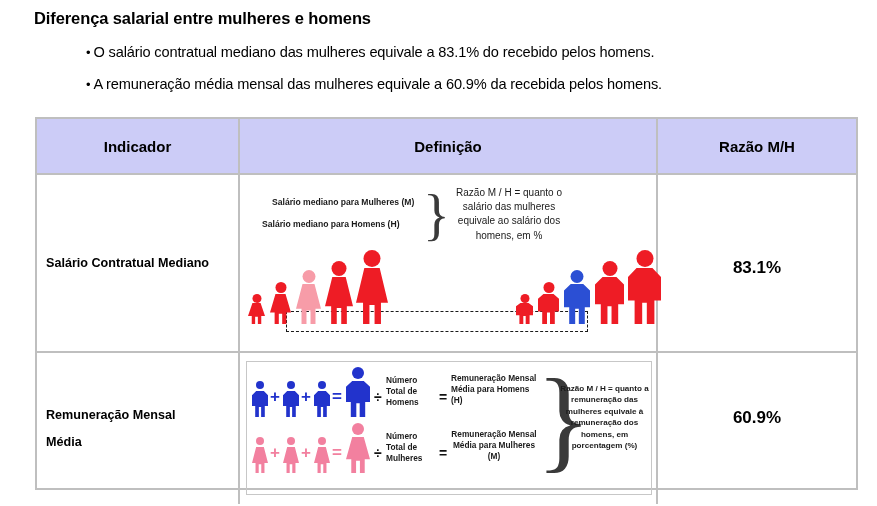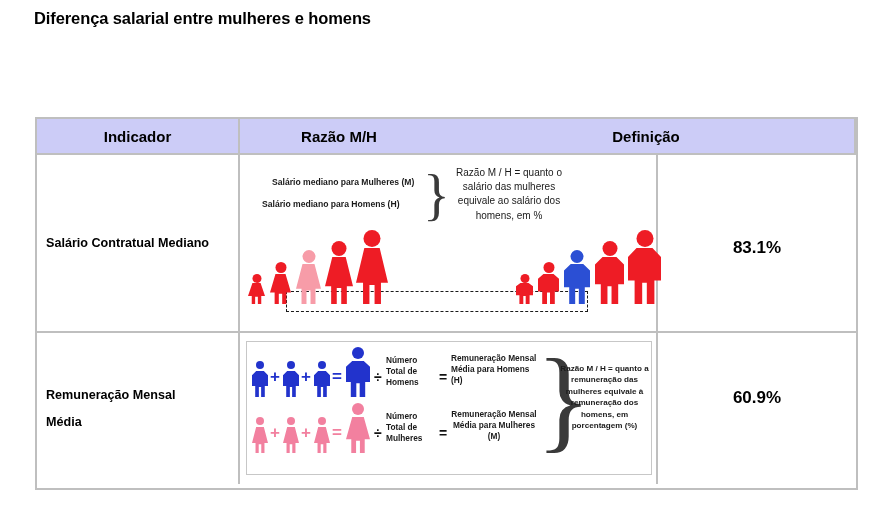--- a/index.html
+++ b/index.html
@@ -43,21 +43,21 @@
   
   .tbl {
     position: absolute;
     left: 35px; top: 117px;
     width: 823px; height: 373px;
     border: 2px solid #bfbfbf;
     background: #ffffff;
   }
   .thead {
     display: flex;
-    height: 36px;
+    height: 56px;
     background: #ccccf7;
     border-bottom: 2px solid #bfbfbf;
   }
   .th {
     display: flex; align-items: center; justify-content: center;
     font-size: 15px; font-weight: bold; color: #000000;
     height: 100%;
   }
   .th-ind   { width: 203px; border-right: 2px solid #bfbfbf; }
   .th-def   { width: 418px; border-right: 2px solid #bfbfbf; }
@@ -171,27 +171,35 @@
     text-align: center; line-height: 1.42;
   }
 </style>
 </head>
 <body>
 
 <div id="page">
 
   <div class="title">Diferença salarial entre mulheres e homens</div>
 
+  <div class="bullets">
+    <div class="bullet">
+      <span class="dot">•</span><span>O salário contratual mediano das mulheres equivale a 83.1% do recebido pelos homens.</span>
+    </div>
+    <div class="bullet">
+      <span class="dot">•</span><span>A remuneração média mensal das mulheres equivale a 60.9% da recebida pelos homens.</span>
+    </div>
+  </div>
 
   <div class="tbl">
 
     <div class="thead">
       <div class="th th-ind">Indicador</div>
+      <div class="th th-def">Definição</div>
       <div class="th th-raz">Razão M/H</div>
-      <div class="th th-def">Definição</div>
     </div>
 
     <div class="trow trow-1">
       <div class="cell-ind">Salário Contratual Mediano</div>
 
       <div class="cell-def">
         <div class="r1">
           <div class="r1-lab r1-lab-m">Salário mediano para Mulheres (M)</div>
           <div class="r1-lab r1-lab-h">Salário mediano para Homens (H)</div>
           <div class="r1-brace">}</div>

